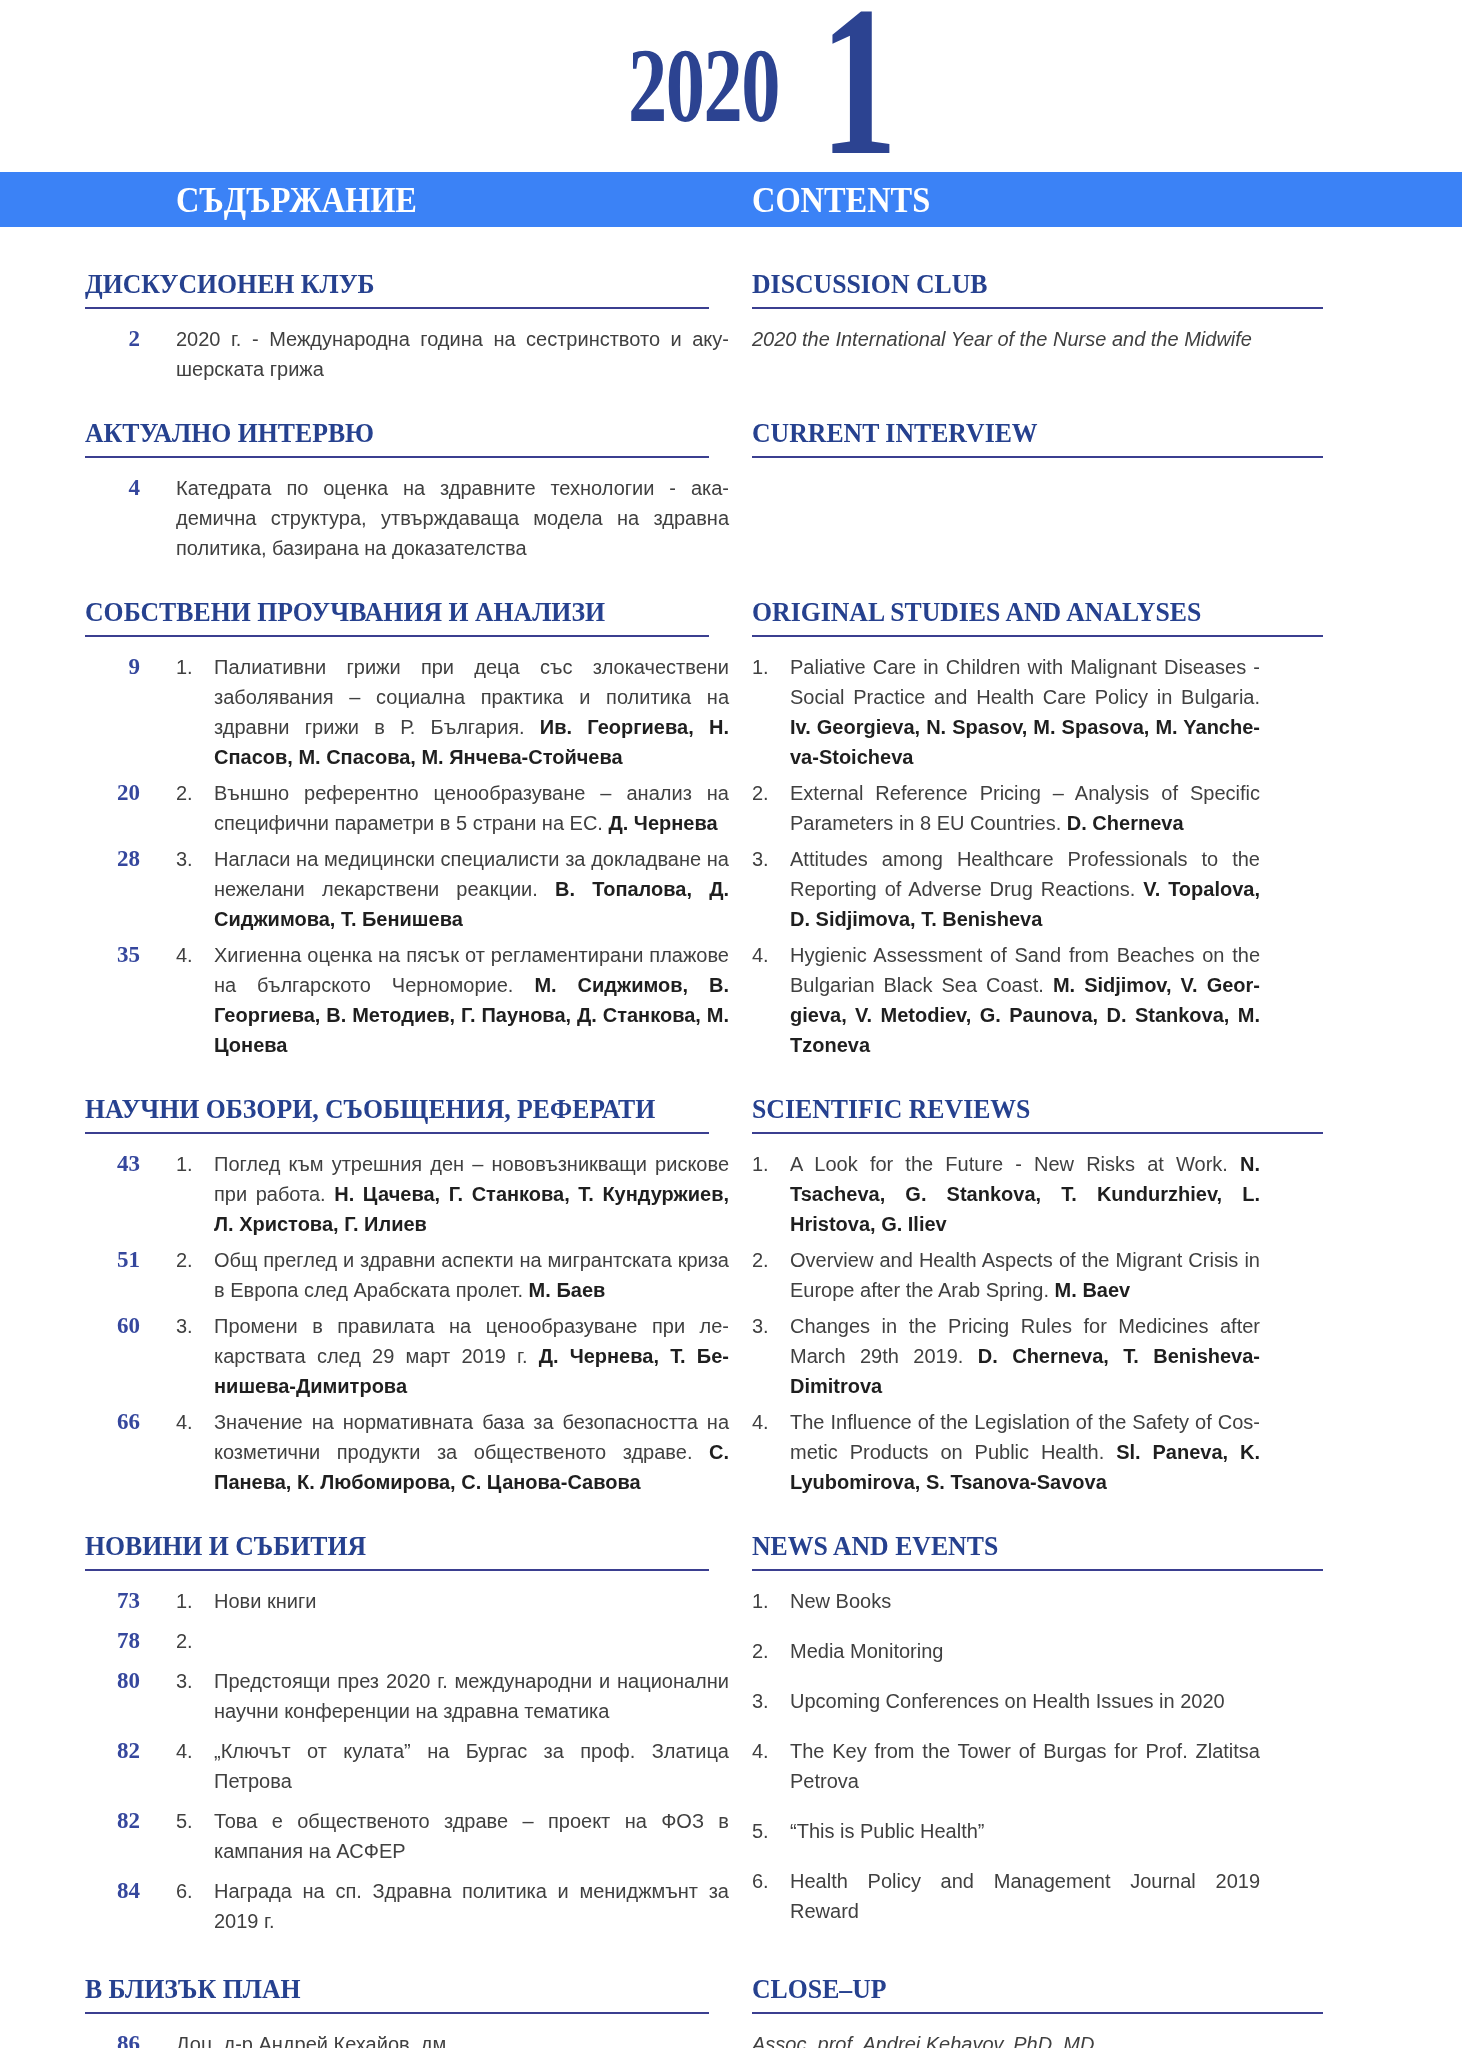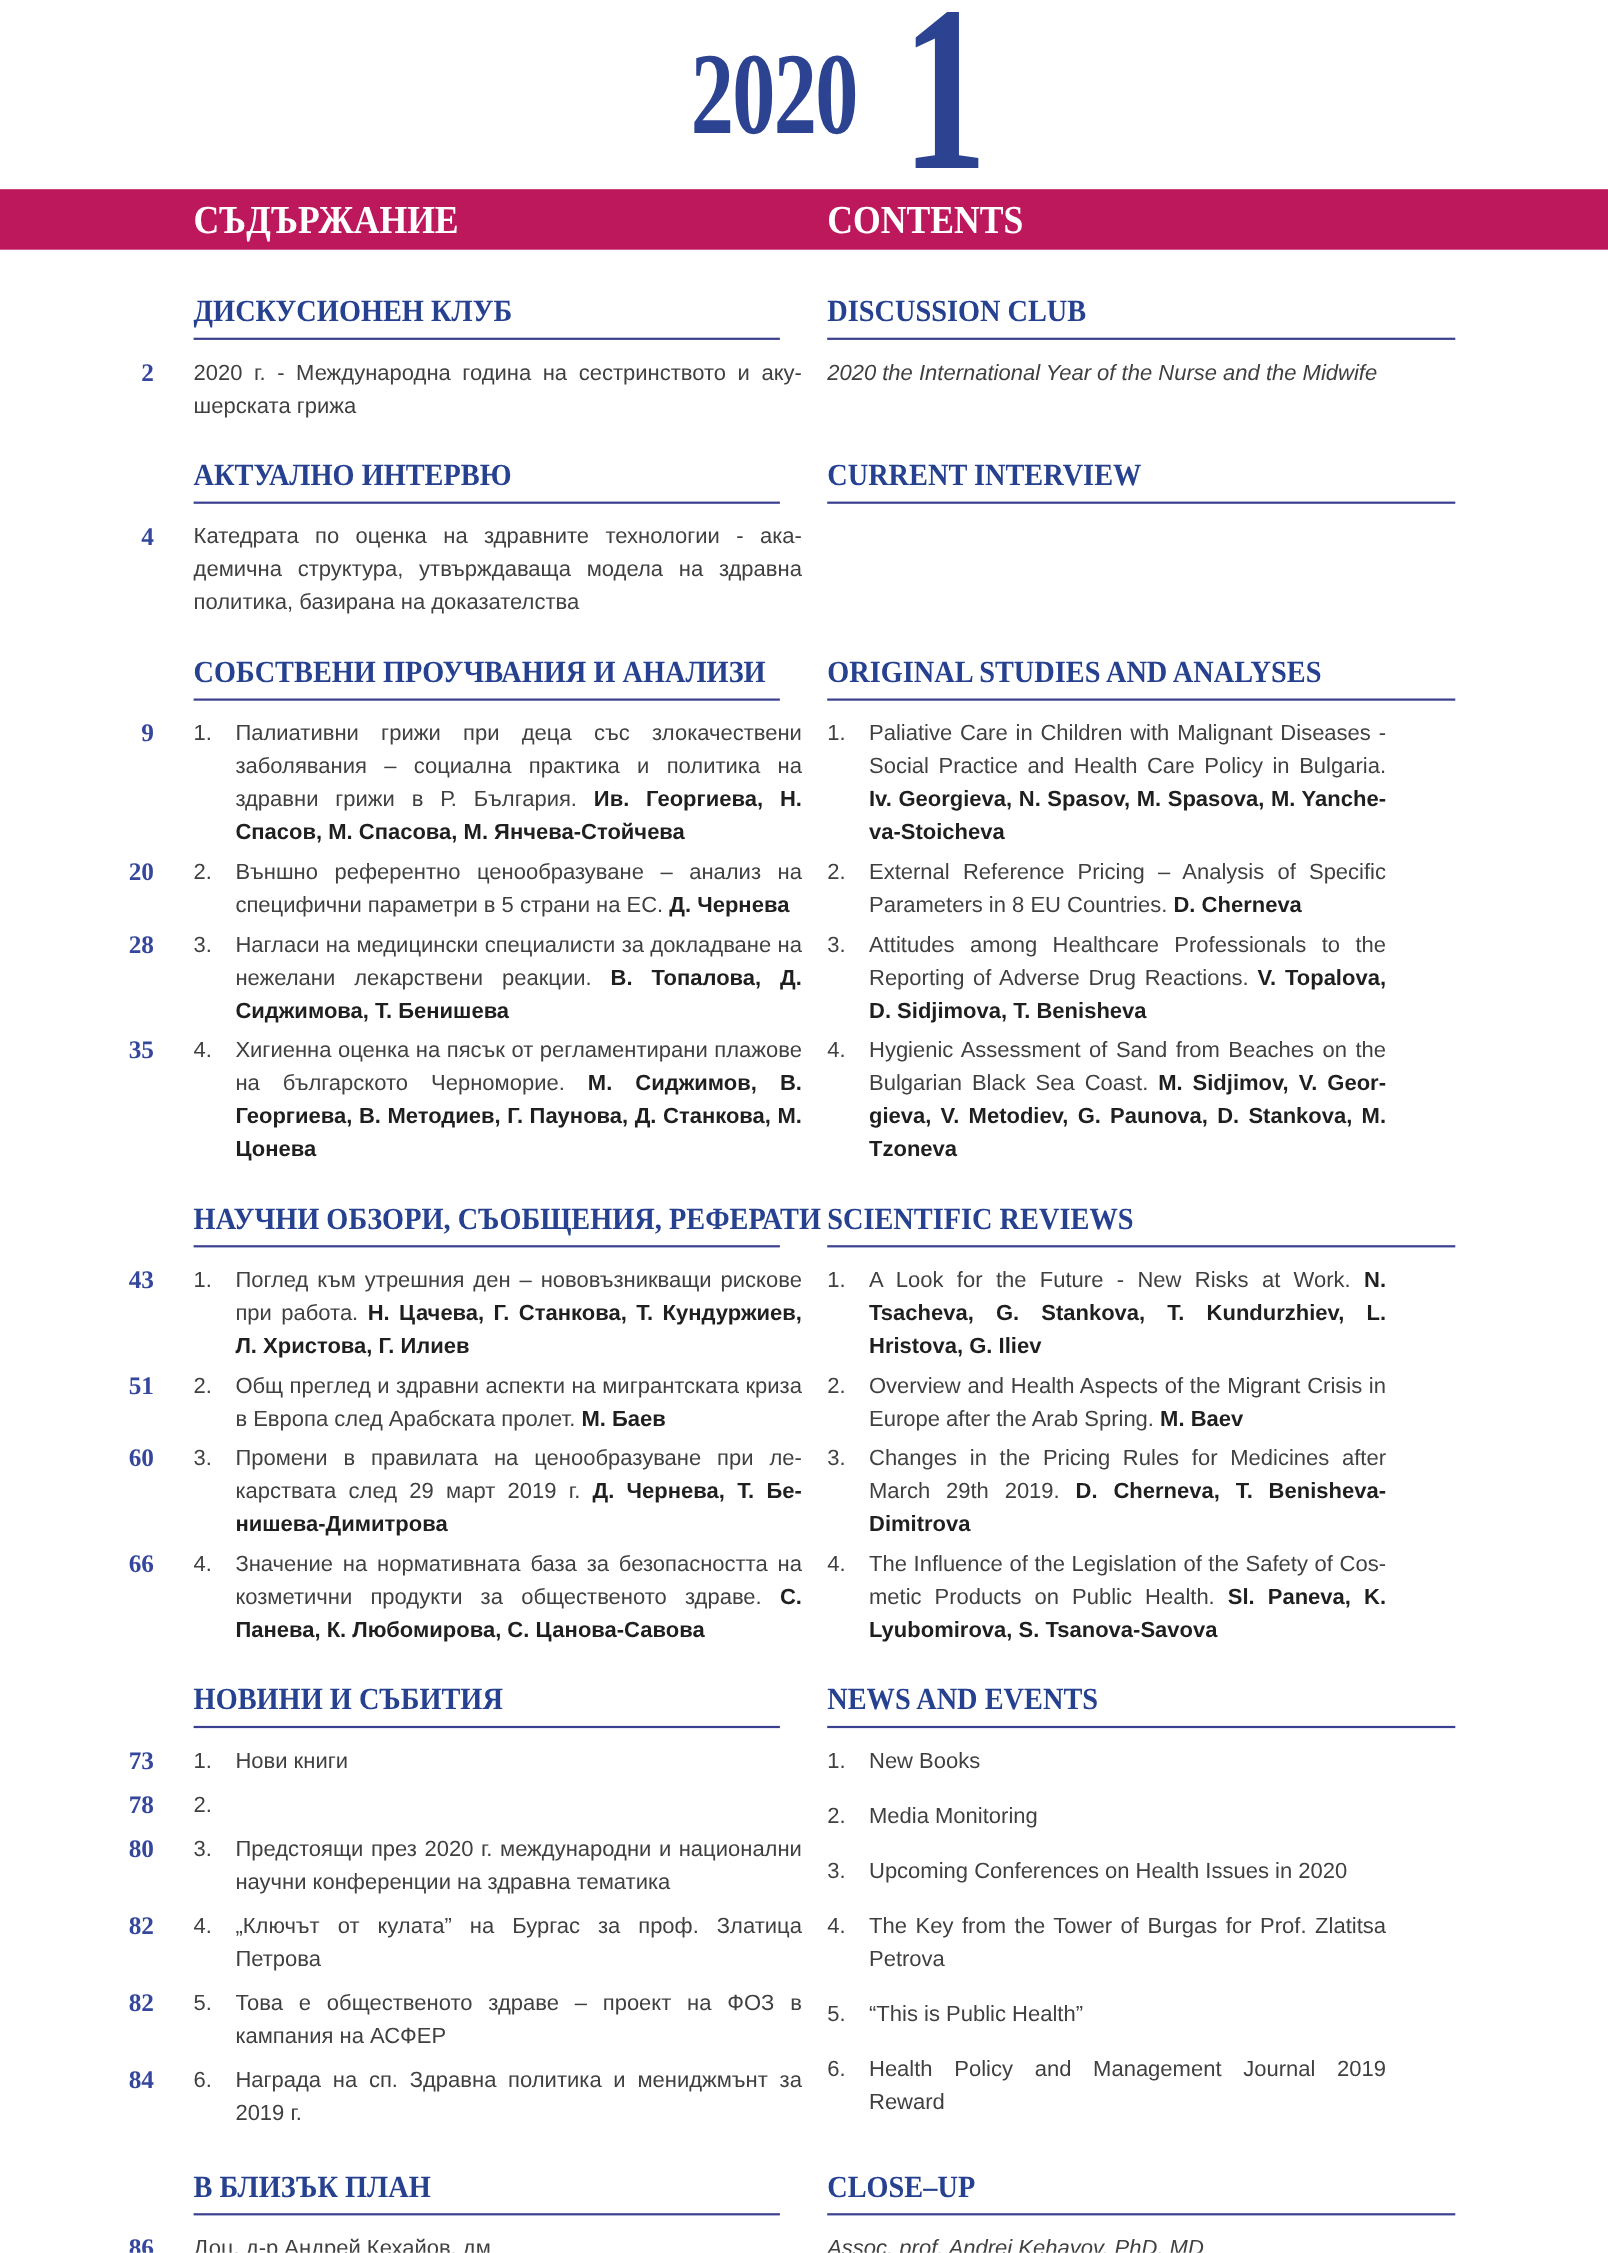--- a/index.html
+++ b/index.html
@@ -18,36 +18,36 @@
     transform:scaleX(0.74);transform-origin:left top;letter-spacing:-2px;
   }
   .issue{
     position:absolute;left:820px;top:-27px;
     font-family:"Liberation Serif","DejaVu Serif",serif;font-weight:bold;
     font-size:215px;line-height:1;color:#2c4391;
     transform:scaleX(0.72);transform-origin:left top;
   }
   
   .toc-bar{
-    height:55px;background:#be185d;
+    height:55px;background:#3b82f6;
     display:grid;grid-template-columns:91px 576px 1fr;
     padding-left:85px;align-items:center;
   }
   .bar-text{
     display:inline-block;transform:scaleX(0.9);transform-origin:left center;
     font-family:"Liberation Serif","DejaVu Serif",serif;font-weight:bold;
     font-size:36px;color:#ffffff;white-space:nowrap;letter-spacing:0px;
   }
   
   main{padding:14px 0 0 85px;}
   .section{display:grid;grid-template-columns:667px 580px;margin-top:26px;}
   .heading{
     padding-bottom:6px;border-bottom:2px solid #3b3f90;
   }
-  .col-left .heading{margin-left:91px;margin-right:43px;}
+  .col-left .heading{margin-right:43px;}
   .col-right .heading{margin-right:9px;}
   .heading-text{
     display:inline-block;transform:scaleX(0.92);transform-origin:left bottom;
     font-family:"Liberation Serif","DejaVu Serif",serif;font-weight:bold;
     font-size:28px;line-height:34px;color:#26418f;white-space:nowrap;
   }
   .items{margin-top:15px;}
   .col-left .items{margin-right:23px;}
   .col-right .items{margin-right:72px;}
   .item{margin-bottom:6px;font-size:20px;line-height:30px;}

